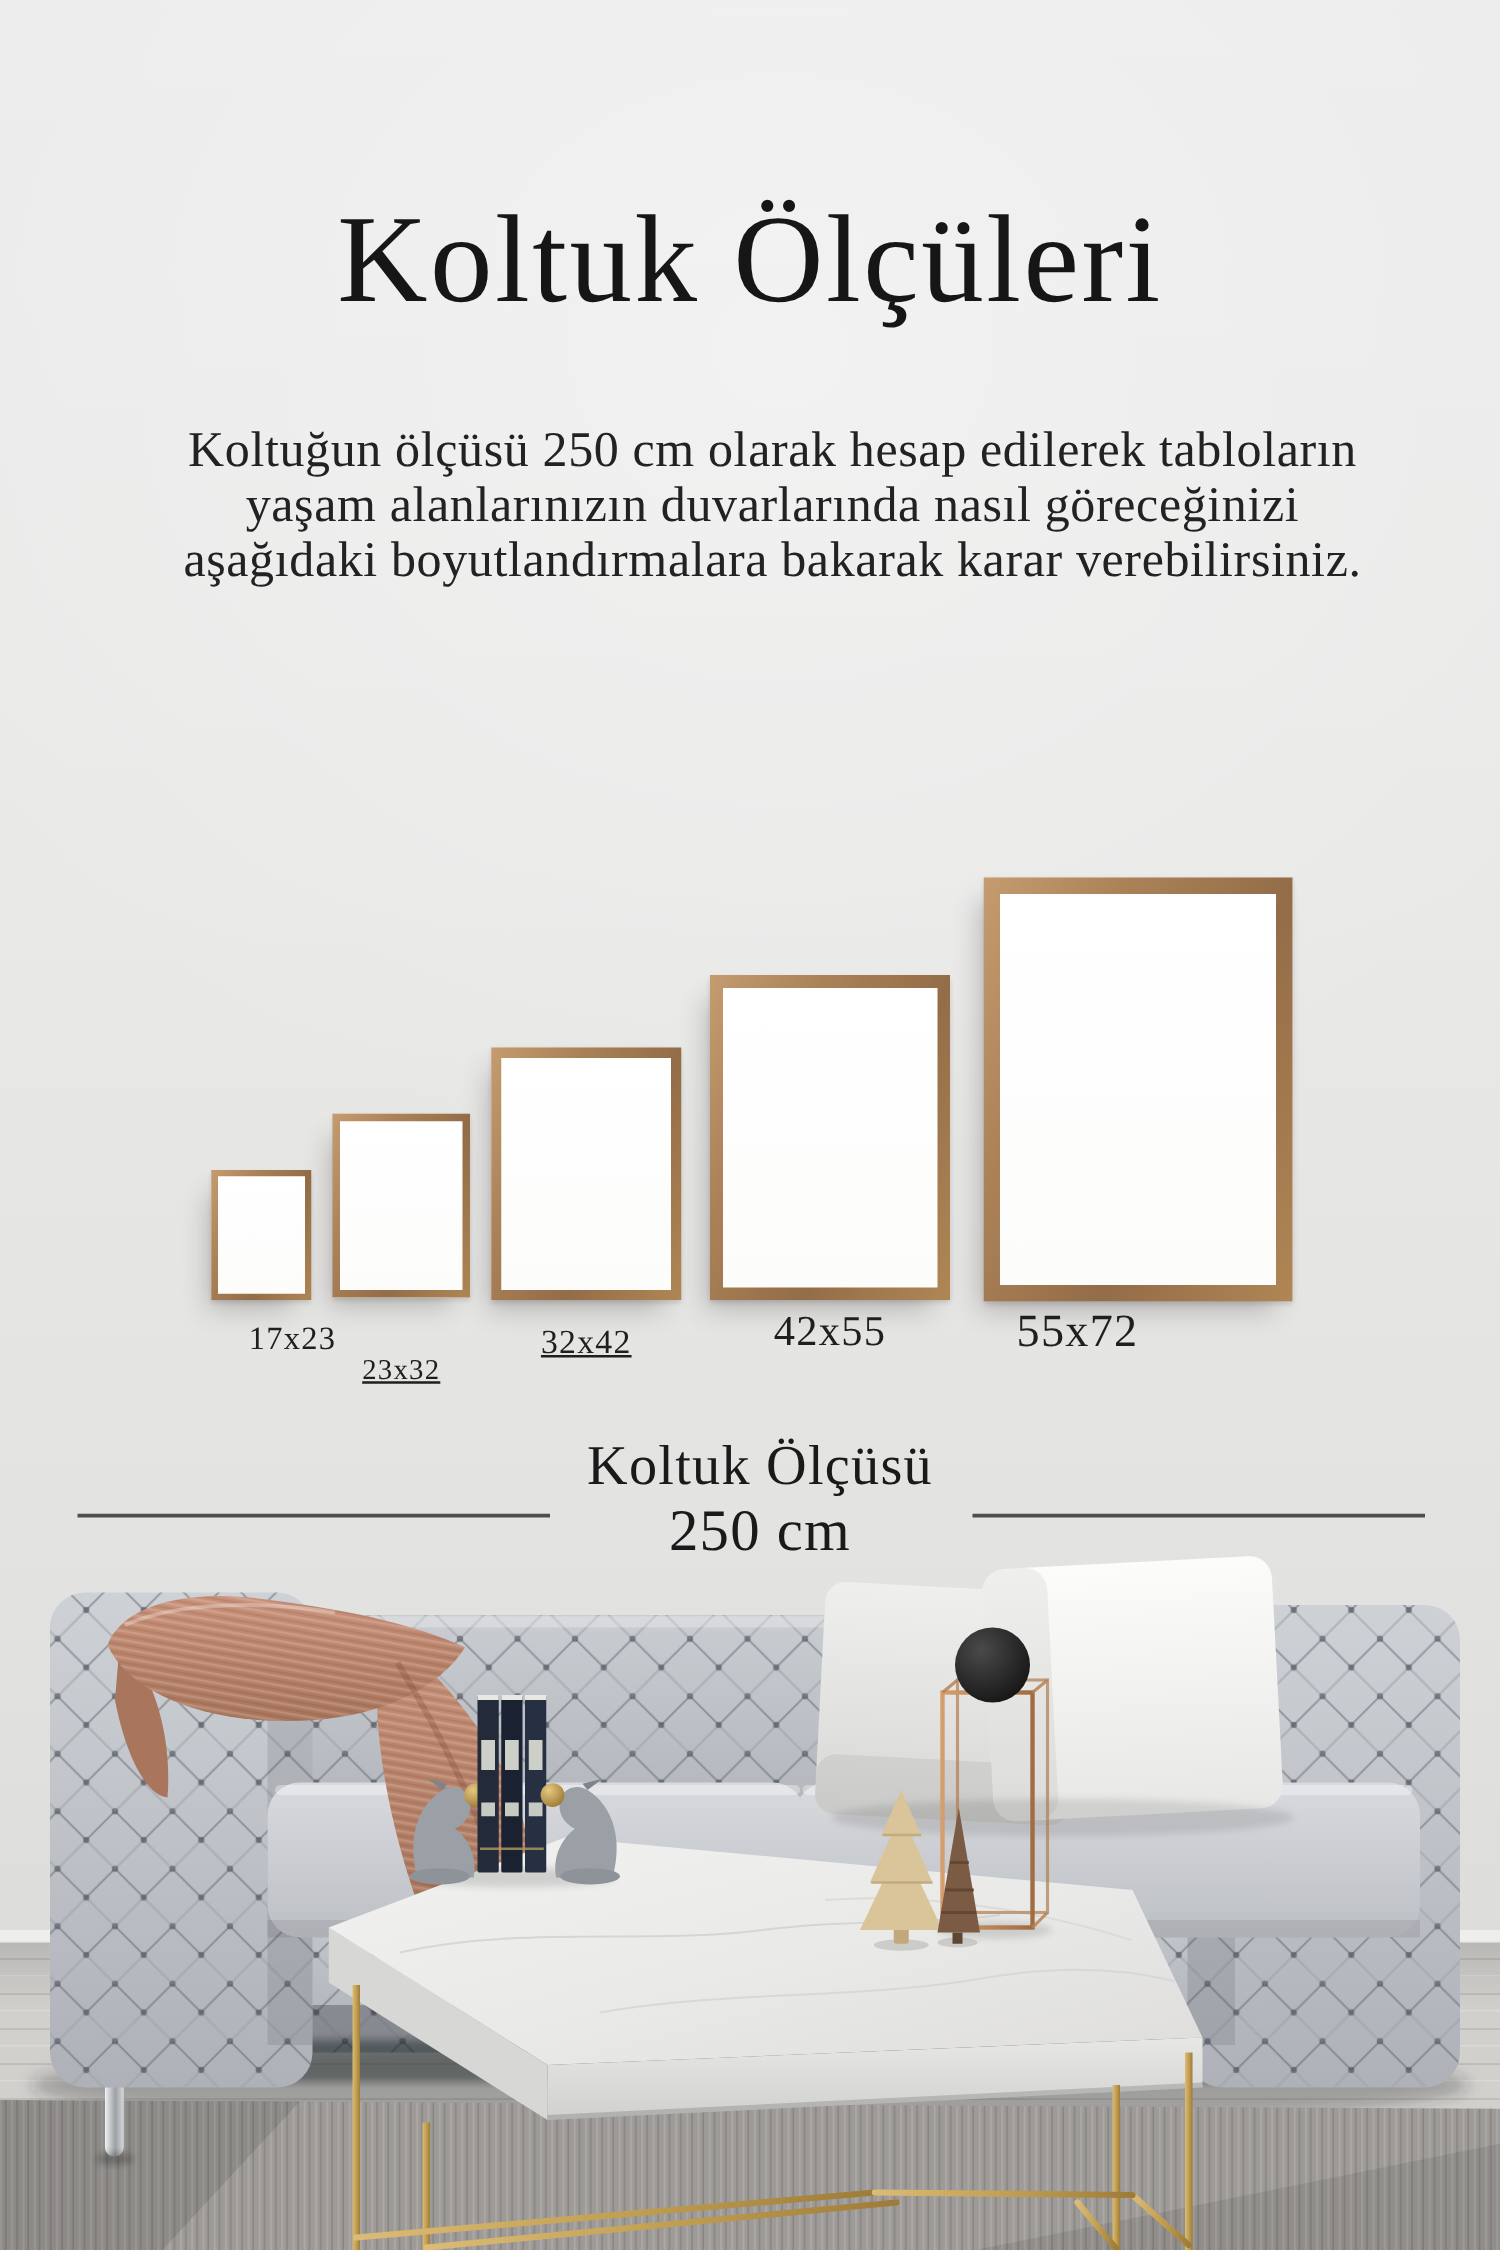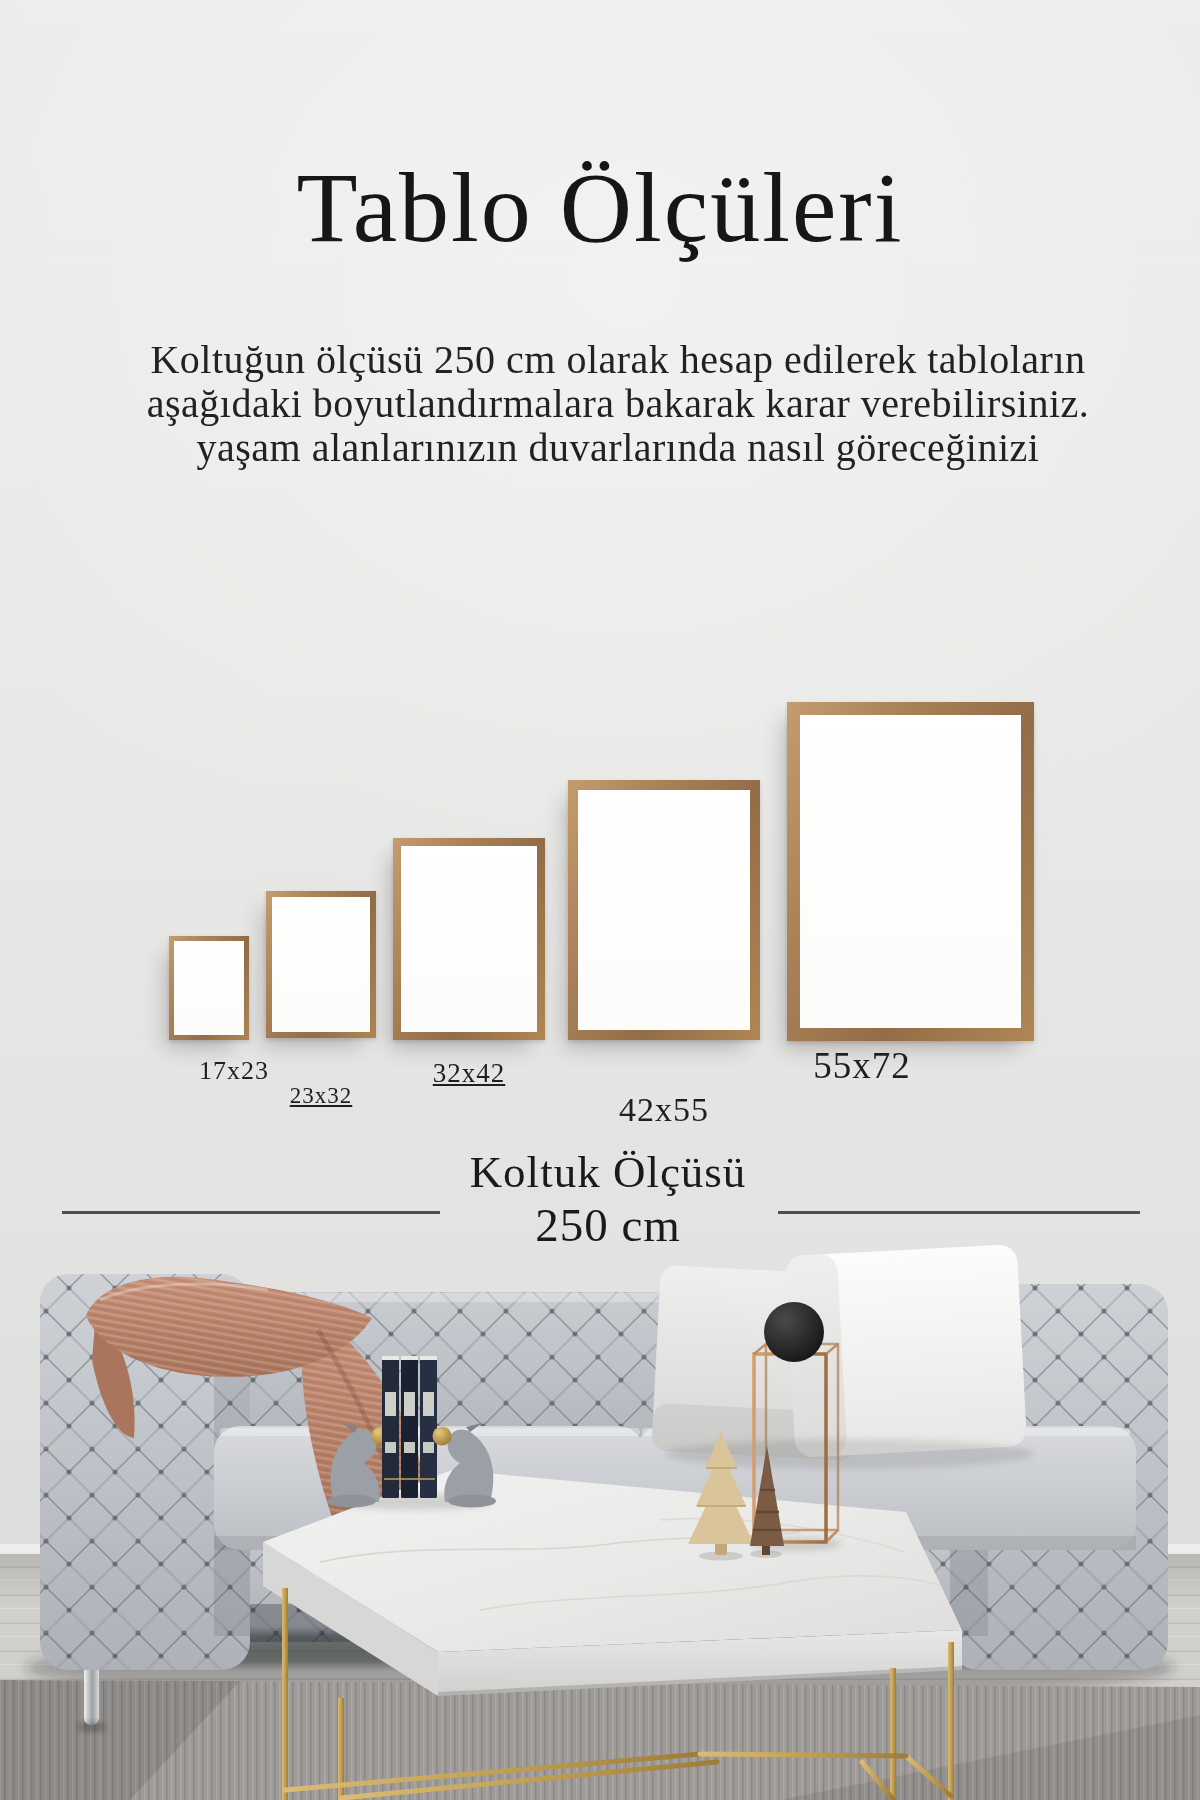--- a/index.html
+++ b/index.html
@@ -27,42 +27,42 @@
   }
   .frame-1{left:169px;top:936px;width:80px;height:104px;border-width:5px;}
   .frame-2{left:266px;top:891px;width:110px;height:147px;border-width:6px;}
   .frame-3{left:393px;top:838px;width:152px;height:202px;border-width:8px;}
   .frame-4{left:568px;top:780px;width:192px;height:260px;border-width:10px;}
   .frame-5{left:787px;top:702px;width:247px;height:339px;border-width:13px;}
   .frame-label{position:absolute;text-align:center;color:#1f1f1f;letter-spacing:1px;}
   .fl-1{left:149px;top:1056px;width:120px;font-size:26px;text-align:right;}
   .fl-2{left:261px;top:1083px;width:120px;font-size:23px;text-decoration:underline;}
   .fl-3{left:399px;top:1058px;width:140px;font-size:27px;text-decoration:underline;}
-  .fl-4{left:584px;top:1047px;width:160px;font-size:34px;margin-top:44px;}
+  .fl-4{left:584px;top:1047px;width:160px;font-size:34px;}
   .fl-5{left:772px;top:1044px;width:180px;font-size:37px;}
   
   .measure-title{position:absolute;left:8px;top:1146px;width:1200px;text-align:center;font-size:45px;letter-spacing:1px;color:#1a1a1a;}
   .measure-value{position:absolute;left:8px;top:1198px;width:1200px;text-align:center;font-size:47px;letter-spacing:1px;color:#1a1a1a;}
   .measure-line{position:absolute;height:3px;background:#4e4e4e;top:1211px;}
   .measure-line.left{left:62px;width:378px;}
   .measure-line.right{left:778px;width:362px;}
   .scene{position:absolute;left:0;top:1080px;width:1200px;height:720px;}
 </style>
 </head>
 <body>
 
 <div class="page">
   <div class="wall-sheen"></div>
 
-  <h1 class="page-title">Tablo Ölçüleri</h1>
+  <h1 class="page-title">Koltuk Ölçüleri</h1>
 
   <div class="intro">
     <div>Koltuğun ölçüsü 250 cm olarak hesap edilerek tabloların</div>
+    <div>yaşam alanlarınızın duvarlarında nasıl göreceğinizi</div>
     <div>aşağıdaki boyutlandırmalara bakarak karar verebilirsiniz.</div>
-    <div>yaşam alanlarınızın duvarlarında nasıl göreceğinizi</div>
   </div>
 
   <div class="frame frame-1"></div>
   <div class="frame frame-2"></div>
   <div class="frame frame-3"></div>
   <div class="frame frame-4"></div>
   <div class="frame frame-5"></div>
 
   <div class="frame-label fl-1">17x23</div>
   <div class="frame-label fl-2">23x32</div>

